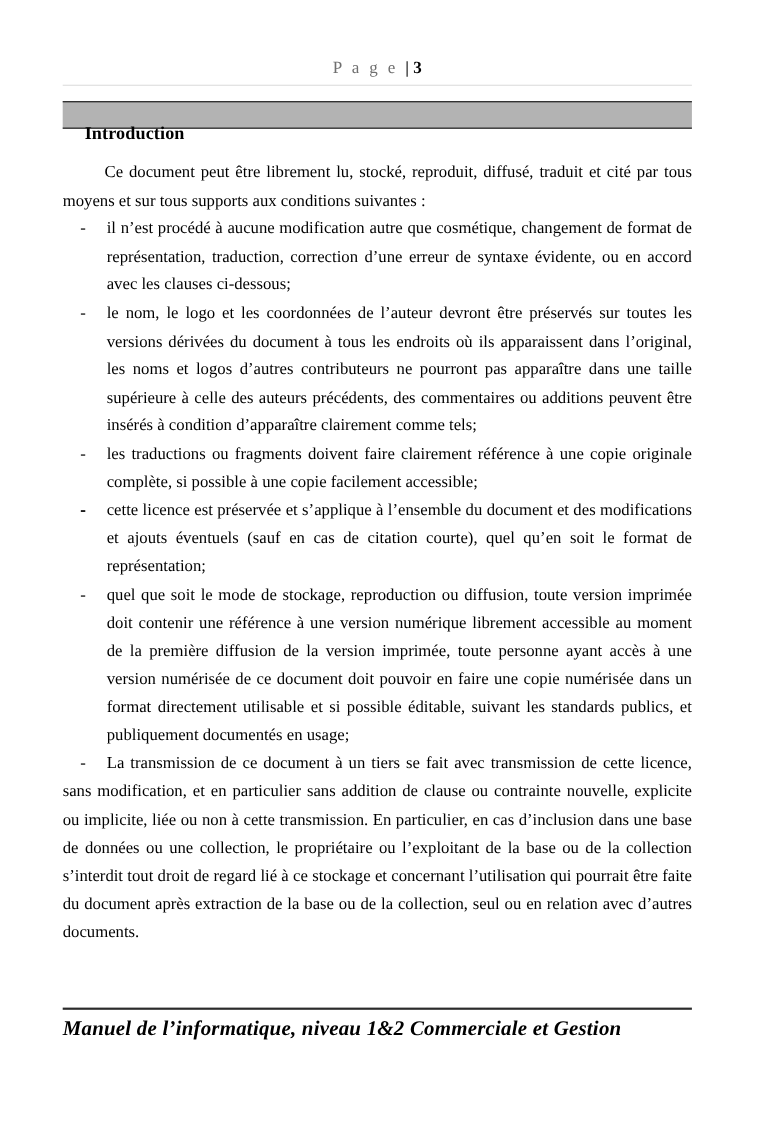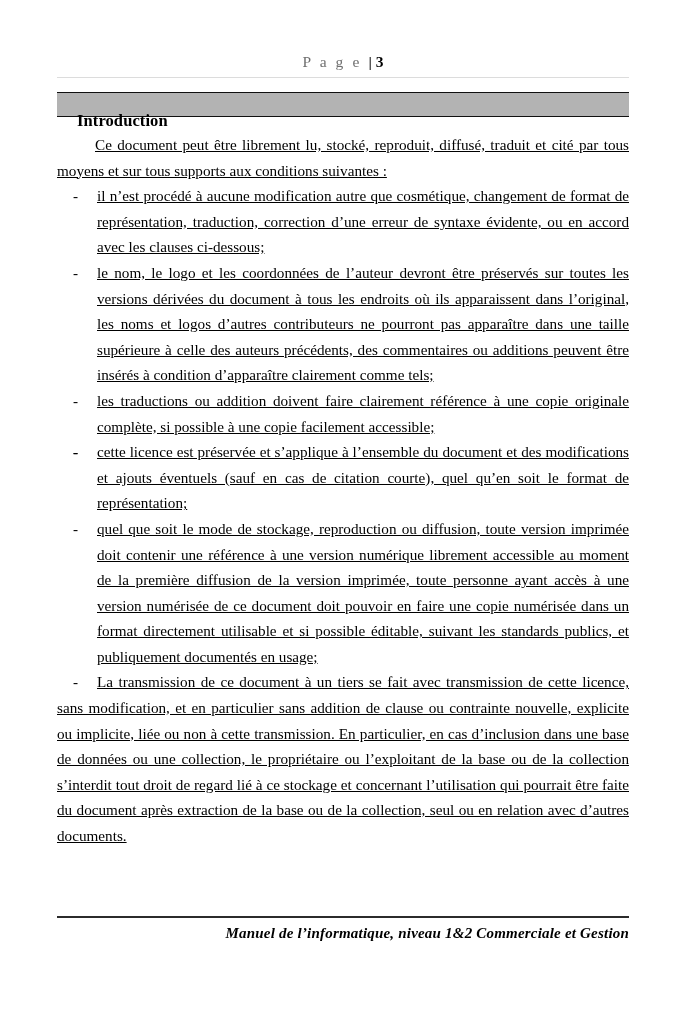--- a/index.html
+++ b/index.html
@@ -81,28 +81,27 @@
     padding-left: 20px;
     line-height: 1;
     letter-spacing: 0.1px;
     margin-top: 34px;
   }
 
   
   .body-area {
     position: absolute;
     left: 57px;
-    top: 132px;
+    top: 144px;
     width: 572px;
     font-size: 15.2px;
     line-height: 25.6px;
     text-align: justify;
     text-justify: inter-word;
     color: #000000;
-    text-decoration: underline;
   }
 
   p.para {
     margin: 0;
     text-indent: 38px;
     text-align: justify;
   }
 
   ul.clause-list {
     list-style: none;
@@ -146,22 +145,22 @@
     top: 916px;
     width: 572px;
   }
   .footer-rule {
     height: 2px;
     background: #2b2b2b;
     width: 100%;
   }
   .footer-text {
     margin-top: 7px;
-    text-align: right;
-    font-size: 15px;
+    text-align: left;
+    font-size: 19px;
     font-weight: 700;
     font-style: italic;
     color: #000000;
     letter-spacing: 0.2px;
   }
 </style>
 </head>
 <body>
 
 <div class="page">
@@ -184,21 +183,21 @@
       <li>
         <span class="marker">-</span>
         <span>il n’est procédé à aucune modification autre que cosmétique, changement de format de représentation, traduction, correction d’une erreur de syntaxe évidente, ou en accord avec les clauses ci-dessous;</span>
       </li>
       <li>
         <span class="marker">-</span>
         <span>le nom, le logo et les coordonnées de l’auteur devront être préservés sur toutes les versions dérivées du document à tous les endroits où ils apparaissent dans l’original, les noms et logos d’autres contributeurs ne pourront pas apparaître dans une taille supérieure à celle des auteurs précédents, des commentaires ou additions peuvent être insérés à condition d’apparaître clairement comme tels;</span>
       </li>
       <li>
         <span class="marker">-</span>
-        <span>les traductions ou addition doivent faire clairement référence à une copie originale complète, si possible à une copie facilement accessible;</span>
+        <span>les traductions ou fragments doivent faire clairement référence à une copie originale complète, si possible à une copie facilement accessible;</span>
       </li>
       <li>
         <span class="marker">-</span>
       </li>
       <li>
         <span class="marker">-</span>
         <span>cette licence est préservée et s’applique à l’ensemble du document et des modifications et ajouts éventuels (sauf en cas de citation courte), quel qu’en soit le format de représentation;</span>
       </li>
       <li>
         <span class="marker">-</span>

